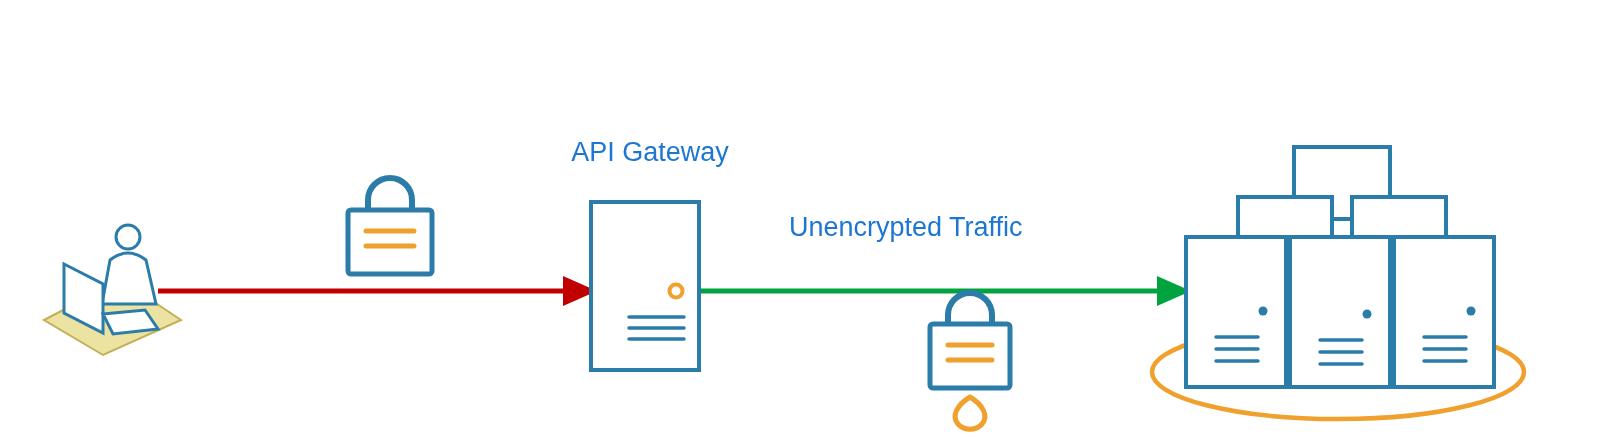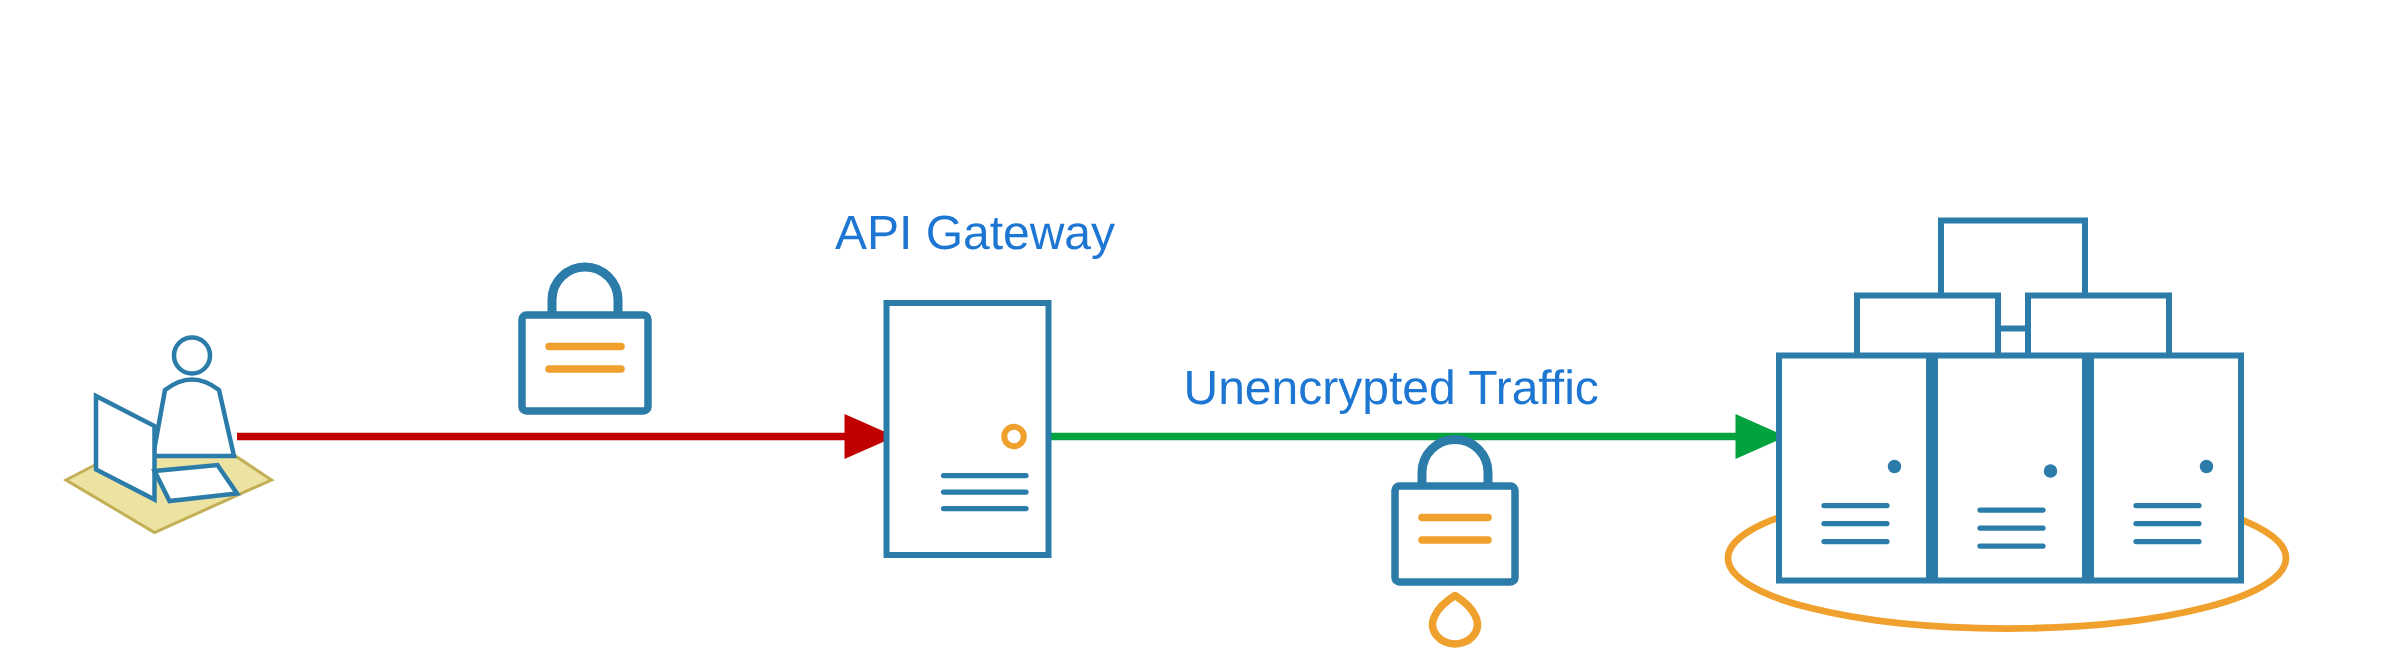--- a/index.html
+++ b/index.html
@@ -8,24 +8,24 @@
     --arrow-red:#c00000;
     --arrow-green:#00a33e;
     --accent-orange:#f0a02c;
     --platform-yellow:#ece2a2;
   }
   *{box-sizing:border-box;}
   body{margin:0;background:#fff;}
   .canvas{position:relative;width:1600px;height:437px;background:#fff;overflow:hidden;
           font-family:"Liberation Sans", sans-serif;}
   .canvas > svg{position:absolute;left:0;top:0;}
-  .label{position:absolute;color:var(--label-blue);font-size:32px;line-height:1.1;white-space:nowrap;}
+  .label{position:absolute;color:var(--label-blue);font-size:27px;line-height:1.1;white-space:nowrap;}
   .label-api{left:550px;top:138px;width:200px;text-align:center;}
   .label-enc{left:241px;top:320px;}
-  .label-unenc{left:789px;top:213px;margin-top:28px;}
+  .label-unenc{left:789px;top:213px;}
 
   .server-box{fill:#fff;stroke:var(--icon-blue);stroke-width:4;}
   .lock-body{fill:#fff;stroke:var(--icon-blue);stroke-width:5;}
   .lock-shackle{fill:none;stroke:var(--icon-blue);stroke-width:6;}
   .orange-line{stroke:var(--accent-orange);stroke-width:5;stroke-linecap:round;}
   .blue-line{stroke:var(--icon-blue);stroke-width:3.5;stroke-linecap:round;}
   .blue-dot{fill:var(--icon-blue);stroke:none;}
   .orange-ring{fill:#fff;stroke:var(--accent-orange);stroke-width:4;}
   .orange-ellipse{fill:none;stroke:var(--accent-orange);stroke-width:4.5;}
   .orange-open{fill:none;stroke:var(--accent-orange);stroke-width:5;stroke-linejoin:round;stroke-linecap:round;}

